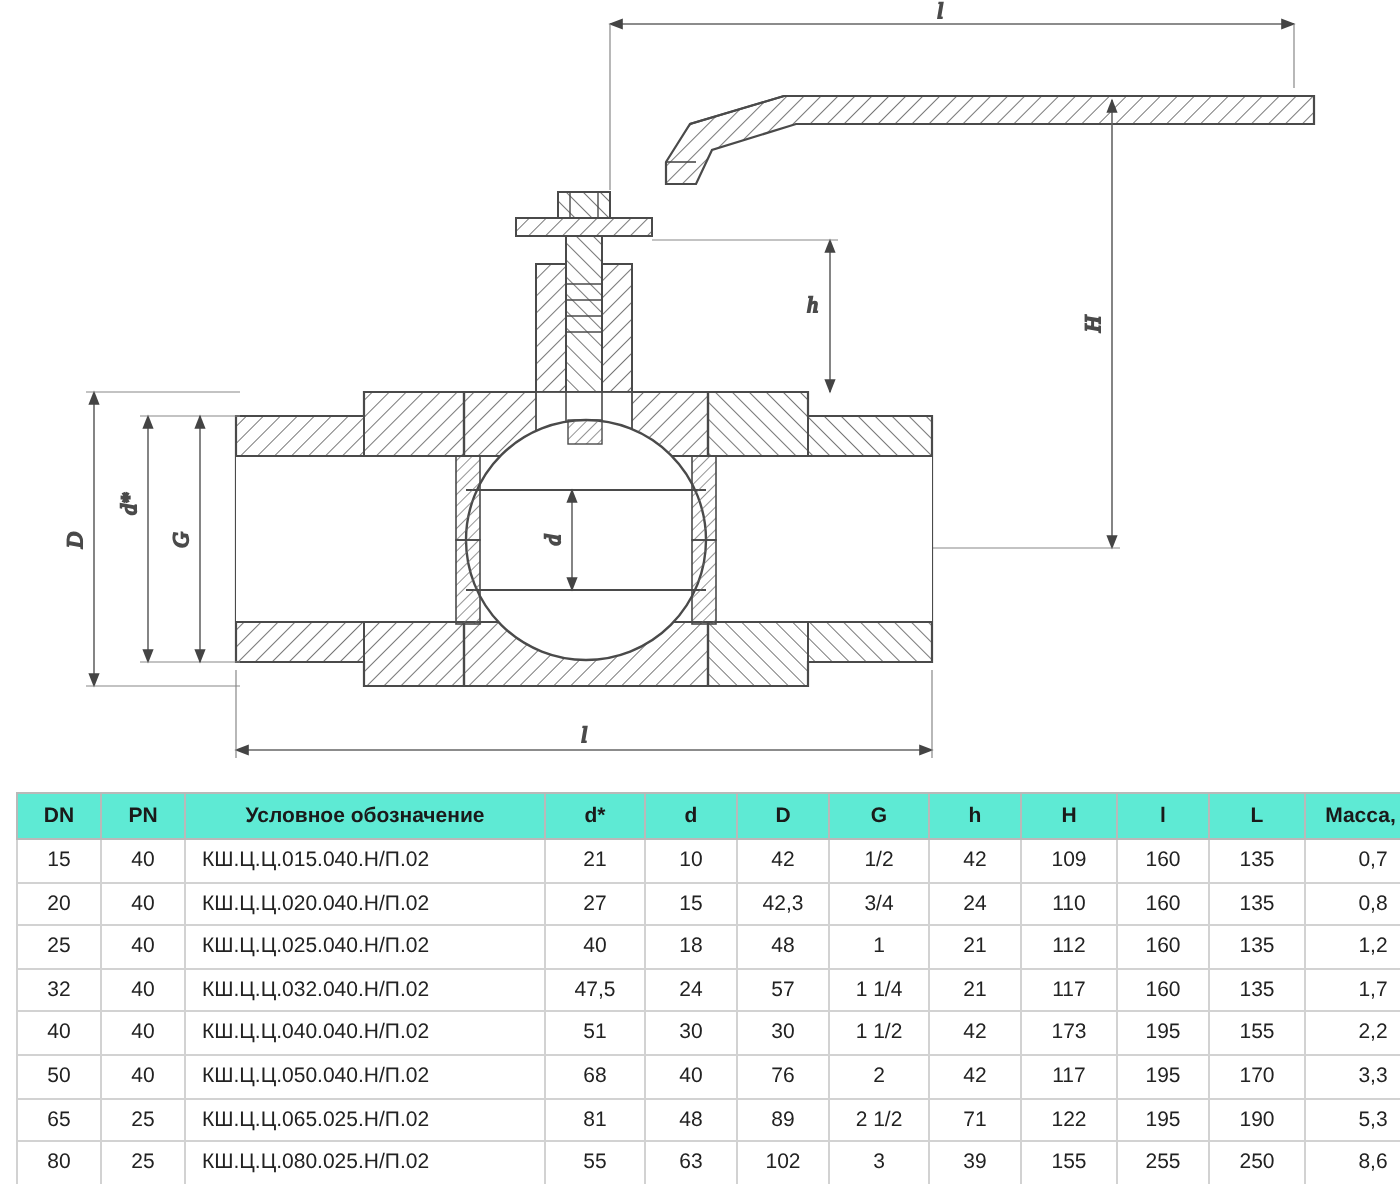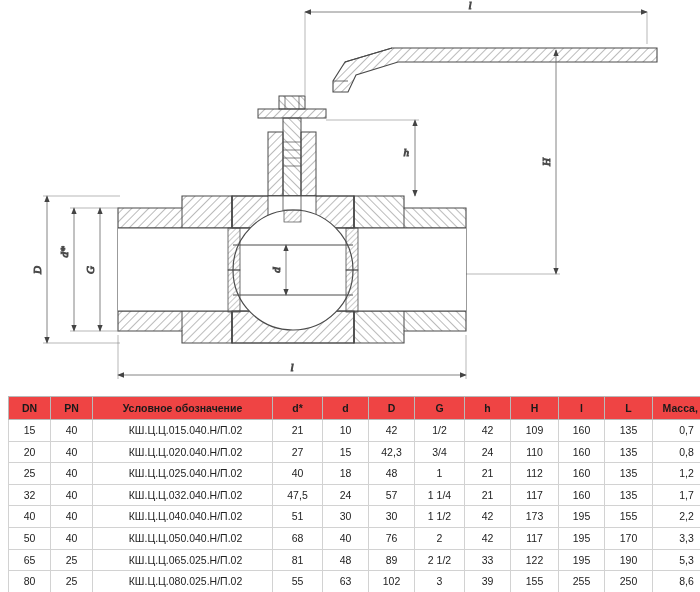--- a/index.html
+++ b/index.html
@@ -44,39 +44,39 @@
     top: 396px;
     width: 684px;
   }
   table.spec {
     border-collapse: collapse;
     width: 684px;
     font-size: 10.5px;
     table-layout: fixed;
   }
   table.spec thead th {
-    background: #ef4444;
+    background: #5eead4;
     font-weight: bold;
     font-size: 10.5px;
     color: #1a1a1a;
     border: 1px solid #b9b9b9;
     padding: 5px 2px;
     text-align: center;
     line-height: 1.15;
   }
   table.spec tbody td {
     border: 1px solid #d2d2d2;
     padding: 4px 2px;
     text-align: center;
     color: #222;
     line-height: 1.2;
     background: #fff;
   }
   table.spec tbody td.left {
-    text-align: center;
+    text-align: left;
     padding-left: 8px;
   }
   
   col.c-dn     { width: 42px; }
   col.c-pn     { width: 42px; }
   col.c-desig  { width: 180px; }
   col.c-ds     { width: 50px; }
   col.c-d      { width: 46px; }
   col.c-D      { width: 46px; }
   col.c-G      { width: 50px; }
@@ -353,21 +353,21 @@
           <td>3,3</td>
         </tr>
         <tr>
           <td>65</td>
           <td>25</td>
           <td class="left">КШ.Ц.Ц.065.025.Н/П.02</td>
           <td>81</td>
           <td>48</td>
           <td>89</td>
           <td>2 1/2</td>
-          <td>33</td>
+          <td>71</td>
           <td>122</td>
           <td>195</td>
           <td>190</td>
           <td>5,3</td>
         </tr>
         <tr>
           <td>80</td>
           <td>25</td>
           <td class="left">КШ.Ц.Ц.080.025.Н/П.02</td>
           <td>55</td>

